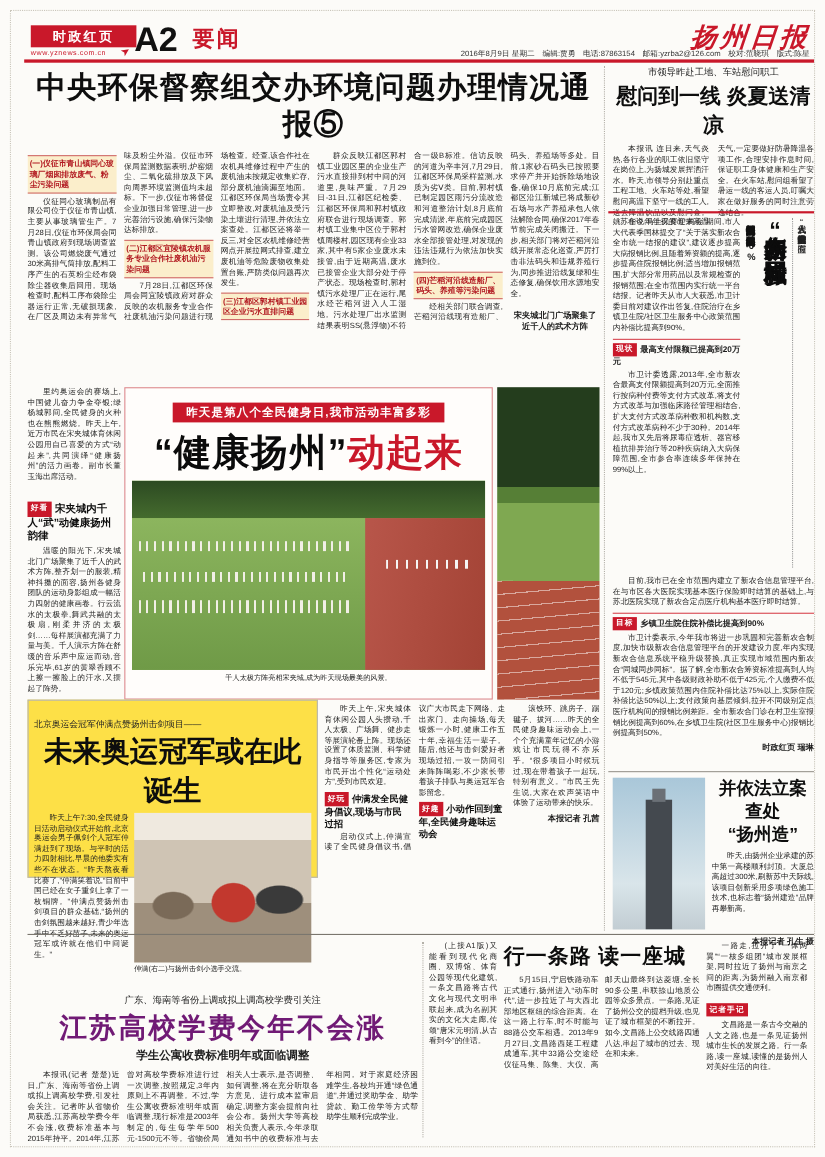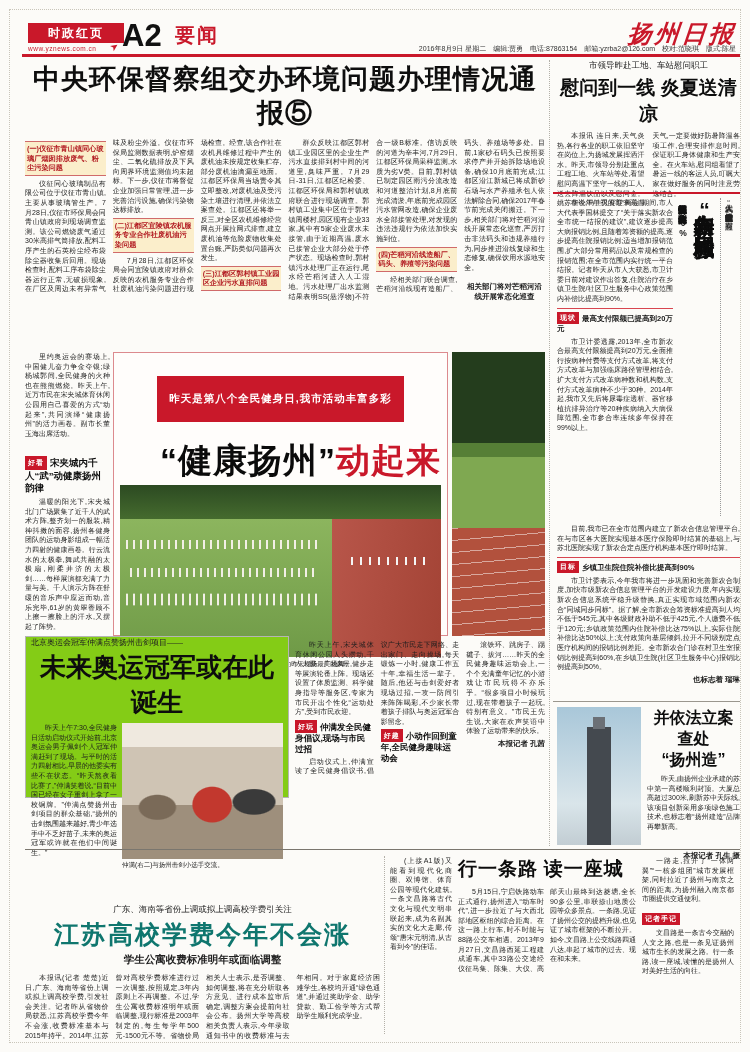--- a/index.html
+++ b/index.html
@@ -70,23 +70,23 @@
   .tower-body{margin-top:4px;height:74px;overflow:hidden}
 
   
   .lrail{left:25px;top:352px;width:85px}
   .lrail-intro{height:100px;overflow:hidden}
   .scene-title{font-size:9.5px;font-weight:bold;line-height:12px;margin:4px 0 3px;color:#0d0d0d}
   .scene-body{height:140px;overflow:hidden}
 
   .feature{left:113px;top:352px;width:335px;height:284px;border:1px solid #dc8a8e;
            padding:5px 6px;background:#fffdfb}
-  .banner{width:fit-content;margin:18px auto;background:#c9182a;color:#fff;font-size:10.5px;
-          font-weight:bold;padding:16px 12px;letter-spacing:1px}
-  .fhead{text-align:right;font-weight:bold;font-size:34px;line-height:40px;margin-top:3px;letter-spacing:1px;color:#0b0b0b}
+  .banner{width:fit-content;margin:8px auto;background:#c9182a;color:#fff;font-size:10.5px;
+          font-weight:bold;padding:2px 12px;letter-spacing:1px}
+  .fhead{text-align:center;font-weight:bold;font-size:34px;line-height:40px;margin-top:3px;letter-spacing:1px;color:#0b0b0b}
   .fhead .red{color:#c9182a}
   .fdeck{text-align:center;font-size:12px;font-weight:bold;margin-top:2px;color:#111}
   .fphoto{margin-top:5px;height:172px;position:relative;overflow:hidden;background:#7fa851}
   .ph-trees{position:absolute;top:0;left:0;right:0;height:20%;background:linear-gradient(180deg,#2c4a22,#456b2e)}
   .ph-grass{position:absolute;top:20%;left:0;width:66%;bottom:0;background:linear-gradient(180deg,#8cb55e,#6f9a47)}
   .ph-track{position:absolute;top:20%;right:0;width:34%;bottom:0;background:linear-gradient(100deg,#b8564a,#a34335)}
   .crowd{position:absolute;height:9px;background:repeating-linear-gradient(90deg,#f2efe6 0 2px,transparent 2px 7px)}
   .crowd.r1{left:2%;top:32%;width:60%}
   .crowd.r2{left:3%;top:48%;width:58%}
   .crowd.r3{left:2%;top:64%;width:60%;transform:scaleY(1.3)}
@@ -96,39 +96,39 @@
 
   .strip{left:452px;top:352px;width:93px;height:284px;overflow:hidden;position:absolute;
          background:linear-gradient(180deg,#243d1d 0 32%,#567f36 32% 37%,#7fa851 37% 62%,#b2513d 62% 100%)}
   .strip-lanes{position:absolute;left:0;right:0;bottom:0;height:38%;
                background:repeating-linear-gradient(175deg,rgba(255,255,255,.5) 0 1px,transparent 1px 12px)}
 
   .funblock{left:295px;top:640px;width:250px;height:206px;column-count:3;column-gap:7px;overflow:hidden}
   .fun-title{font-weight:bold;font-size:8.5px;line-height:11px;margin:3px 0 2px;break-inside:avoid;color:#0d0d0d}
 
   
-  .champ{left:25px;top:636px;width:264px;height:162px;border:1px solid #b5b5b5;padding:0 5px;background:#84cc16}
+  .champ{left:25px;top:636px;width:264px;height:162px;border:1px solid #b5b5b5;padding:16px 5px;background:#fde047}
   .champ-kick{font-size:8px;color:#222}
   .champ-head{font-family:"Liberation Serif",serif;font-size:26px;font-weight:bold;text-align:center;margin:2px 0;color:#0d0d0d}
   .champ-row{display:flex;margin-top:3px}
   .champ-left{width:86px;height:150px;overflow:hidden}
   .champ-right{margin-left:5px;flex:1}
   .champ-photo{height:136px;position:relative;overflow:hidden;
     background:
       radial-gradient(ellipse at 56% 60%, #c2382e 0 15%, rgba(0,0,0,0) 16%),
       radial-gradient(ellipse at 82% 58%, #3a3a3a 0 11%, rgba(0,0,0,0) 12%),
       radial-gradient(ellipse at 22% 62%, #7a6a58 0 10%, rgba(0,0,0,0) 11%),
       linear-gradient(180deg,#efe9df 0 18%,#cfc4b4 18% 60%,#9e8f7c 60% 100%)}
   .champ-cap{font-size:6.5px;margin-top:2px;color:#222}
 
   
   .hr-bot{left:25px;top:849px;width:715px;border-top:1px solid #7a766e}
   .tuition{left:25px;top:904px;width:355px}
   .tuition-head{font-family:"Liberation Serif",serif;font-size:25px;font-weight:bold;text-align:center;
-                letter-spacing:2px;margin:2px 0;color:#0f766e}
+                letter-spacing:2px;margin:2px 0;color:#701a75}
   .tuition-deck{font-size:10.5px;font-weight:bold;text-align:center;margin-top:1px;color:#222}
   .tuition-cols{margin-top:6px;column-count:4;column-gap:7px;height:100px;overflow:hidden}
   .vsep2{left:384px;top:856px;height:178px;border-left:1px dotted #b3b0a8}
 
   .road{left:390px;top:856px;width:350px;display:flex}
   .road-lead{width:62px;height:178px;overflow:hidden}
   .road-mid{width:178px;margin-left:6px}
   .road-head{font-family:"Liberation Serif",serif;font-size:19px;font-weight:bold;
              letter-spacing:1px;color:#0c0c0c}
   .road-cols{column-count:2;column-gap:6px;height:148px;overflow:hidden;margin-top:5px}
@@ -154,21 +154,21 @@
     <h1 class="env-head">中央环保督察组交办环境问题办理情况通报⑤</h1>
     <div class="env-cols">
       <div class="sub">(一)仪征市青山镇同心玻璃厂烟囱排放废气、粉尘污染问题</div>
       <p class="t">仪征同心玻璃制品有限公司位于仪征市青山镇,主要从事玻璃管生产。7月28日,仪征市环保局会同青山镇政府到现场调查监测。该公司燃烧废气通过30米高排气筒排放,配料工序产生的石英粉尘经布袋除尘器收集后回用。现场检查时,配料工序布袋除尘器运行正常,无破损现象,在厂区及周边未有异常气味及粉尘外溢。仪征市环保局监测数据表明,炉窑烟尘、二氧化硫排放及下风向周界环境监测值均未超标。下一步,仪征市将督促企业加强日常管理,进一步完善治污设施,确保污染物达标排放。</p>
       <div class="sub">(二)江都区宜陵镇农机服务专业合作社废机油污染问题</div>
       <p class="t">7月28日,江都区环保局会同宜陵镇政府对群众反映的农机服务专业合作社废机油污染问题进行现场检查。经查,该合作社在农机具维修过程中产生的废机油未按规定收集贮存,部分废机油滴漏至地面。江都区环保局当场责令其立即整改,对废机油及受污染土壤进行清理,并依法立案查处。江都区还将举一反三,对全区农机维修经营网点开展拉网式排查,建立废机油等危险废物收集处置台账,严防类似问题再次发生。</p>
       <div class="sub">(三)江都区郭村镇工业园区企业污水直排问题</div>
       <p class="t">群众反映江都区郭村镇工业园区里的企业生产污水直接排到村中间的河道里,臭味严重。7月29日-31日,江都区纪检委、江都区环保局和郭村镇政府联合进行现场调查。郭村镇工业集中区位于郭村镇周楼村,园区现有企业33家,其中有5家企业废水未接管,由于近期高温,废水已接管企业大部分处于停产状态。现场检查时,郭村镇污水处理厂正在运行,尾水经芒稻河进入人工湿地。污水处理厂出水监测结果表明SS(悬浮物)不符合一级B标准。信访反映的河道为辛丰河,7月29日,江都区环保局采样监测,水质为劣Ⅴ类。目前,郭村镇已制定园区雨污分流改造和河道整治计划,8月底前完成清淤,年底前完成园区污水管网改造,确保企业废水全部接管处理,对发现的违法违规行为依法加快实施到位。</p>
       <div class="sub">(四)芒稻河沿线造船厂、码头、养殖等污染问题</div>
       <p class="t">经相关部门联合调查,芒稻河沿线现有造船厂、码头、养殖场等多处。目前,1家砂石码头已按照要求停产并开始拆除场地设备,确保10月底前完成;江都区沿江新城已将成新砂石场与水产养殖承包人依法解除合同,确保2017年春节前完成关闭搬迁。下一步,相关部门将对芒稻河沿线开展常态化巡查,严厉打击非法码头和违规养殖行为,同步推进沿线复绿和生态修复,确保饮用水源地安全。</p>
-      <p class="envsig">相关部门将对芒稻河沿线开展常态化巡查</p>
+      <p class="envsig">宋夹城北门广场聚集了近千人的武术方阵</p>
     </div>
   </section>
 
   <div class="abs vsep1"></div>
 
   <section class="abs comfort">
     <div class="kick">市领导昨赴工地、车站慰问职工</div>
     <h2 class="comfort-head">慰问到一线 炎夏送清凉</h2>
     <div class="comfort-cols">
       <p class="t">本报讯 连日来,天气炎热,各行各业的职工依旧坚守在岗位上,为扬城发展挥洒汗水。昨天,市领导分别赴重点工程工地、火车站等处,看望慰问高温下坚守一线的工人,送去降温饮品以及慰问金。姚苏华说,马上又要迎来高温天气,一定要做好防暑降温各项工作,合理安排作息时间,保证职工身体健康和生产安全。在火车站,慰问组看望了暑运一线的客运人员,叮嘱大家在做好服务的同时注意劳逸结合。</p>
@@ -190,21 +190,21 @@
         <div class="vhead">年内新农合“同城同步同标”</div>
         <div class="vkick">人大代表“关于落实新农合全市统一结报的建议”有回应</div>
       </div>
     </div>
     <div class="ncms-bot">
       <p class="t">目前,我市已在全市范围内建立了新农合信息管理平台,在与市区各大医院实现基本医疗保险即时结算的基础上,与苏北医院实现了新农合定点医疗机构基本医疗即时结算。</p>
       <div class="tagline">
         <span class="chip">目标</span><span>乡镇卫生院住院补偿比提高到90%</span>
       </div>
       <p class="t">市卫计委表示,今年我市将进一步巩固和完善新农合制度,加快市级新农合信息管理平台的开发建设力度,年内实现新农合信息系统平稳升级替换,真正实现市域范围内新农合“同城同步同标”。据了解,全市新农合筹资标准提高到人均不低于545元,其中各级财政补助不低于425元,个人缴费不低于120元;乡镇政策范围内住院补偿比达75%以上,实际住院补偿比达50%以上;支付政策向基层倾斜,拉开不同级别定点医疗机构间的报销比例差距。全市新农合门诊在村卫生室报销比例提高到60%,在乡镇卫生院(社区卫生服务中心)报销比例提高到50%。</p>
-      <p class="sig">也标志着 瑞琳</p>
+      <p class="sig">时政红页 瑞琳</p>
     </div>
   </section>
   <div class="abs div-gray"></div>
 
   <section class="abs tower">
     <div class="tower-row">
       <div class="tower-photo">
         <div class="tower-sil"></div>
         <div class="tower-top"></div>
       </div>

